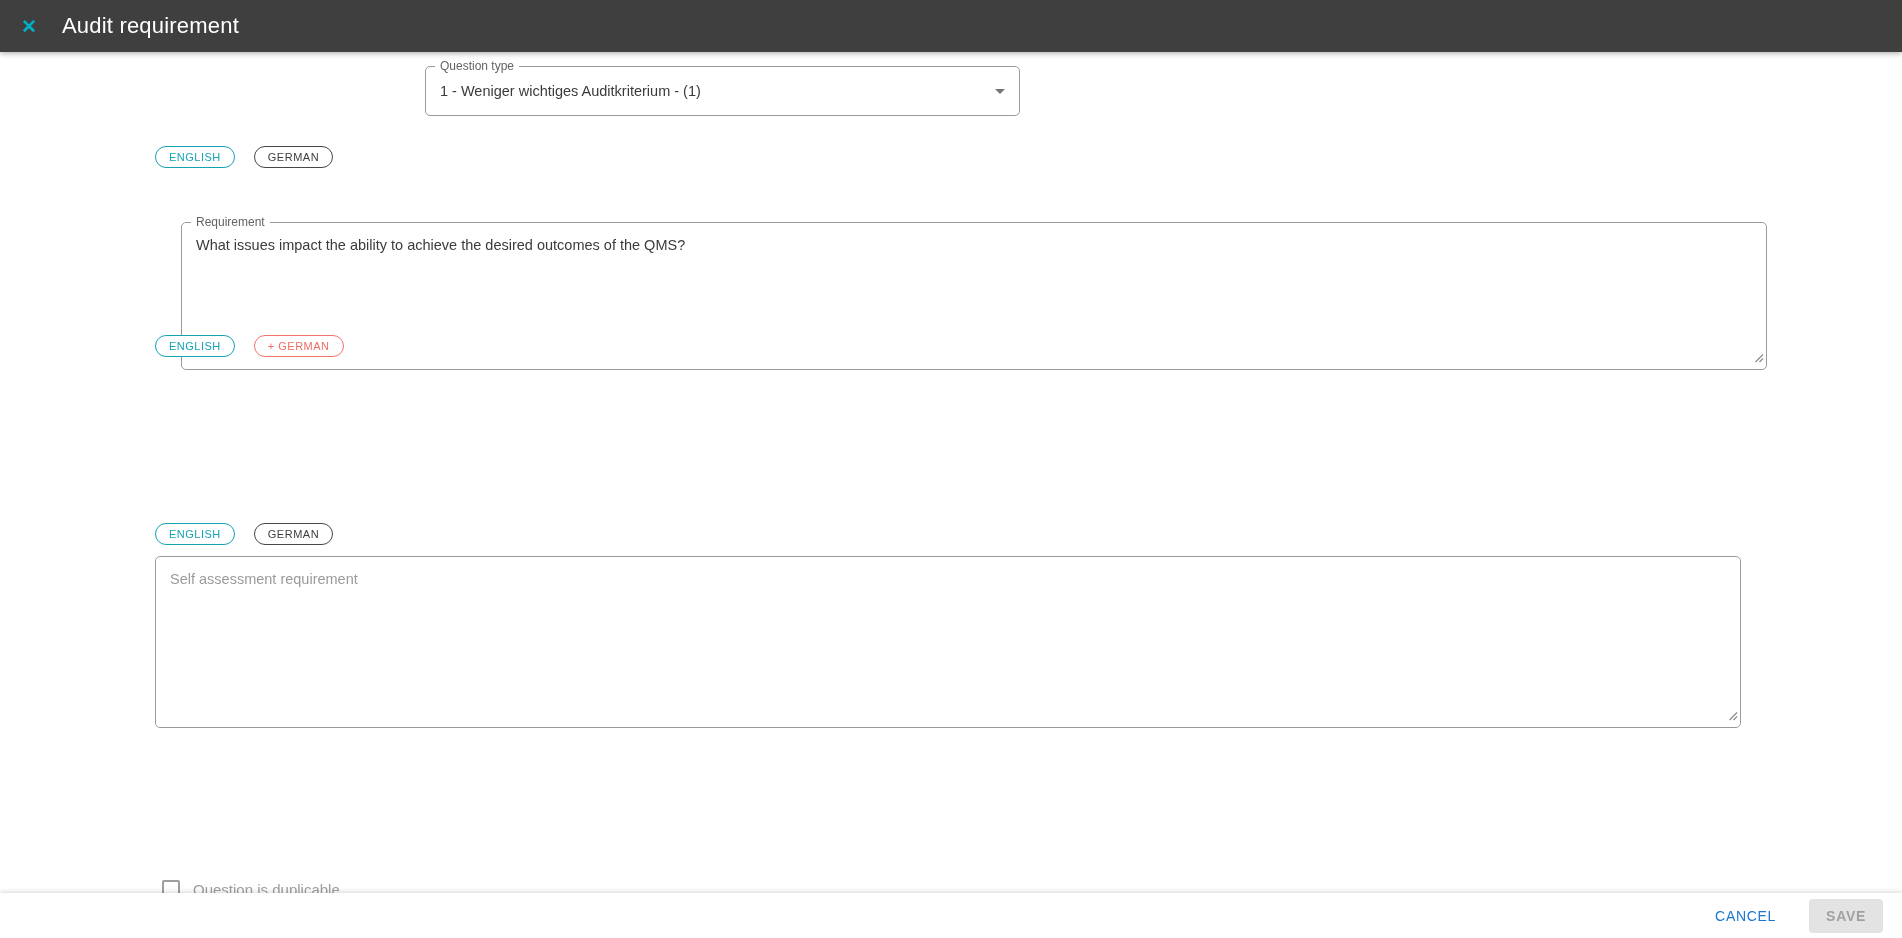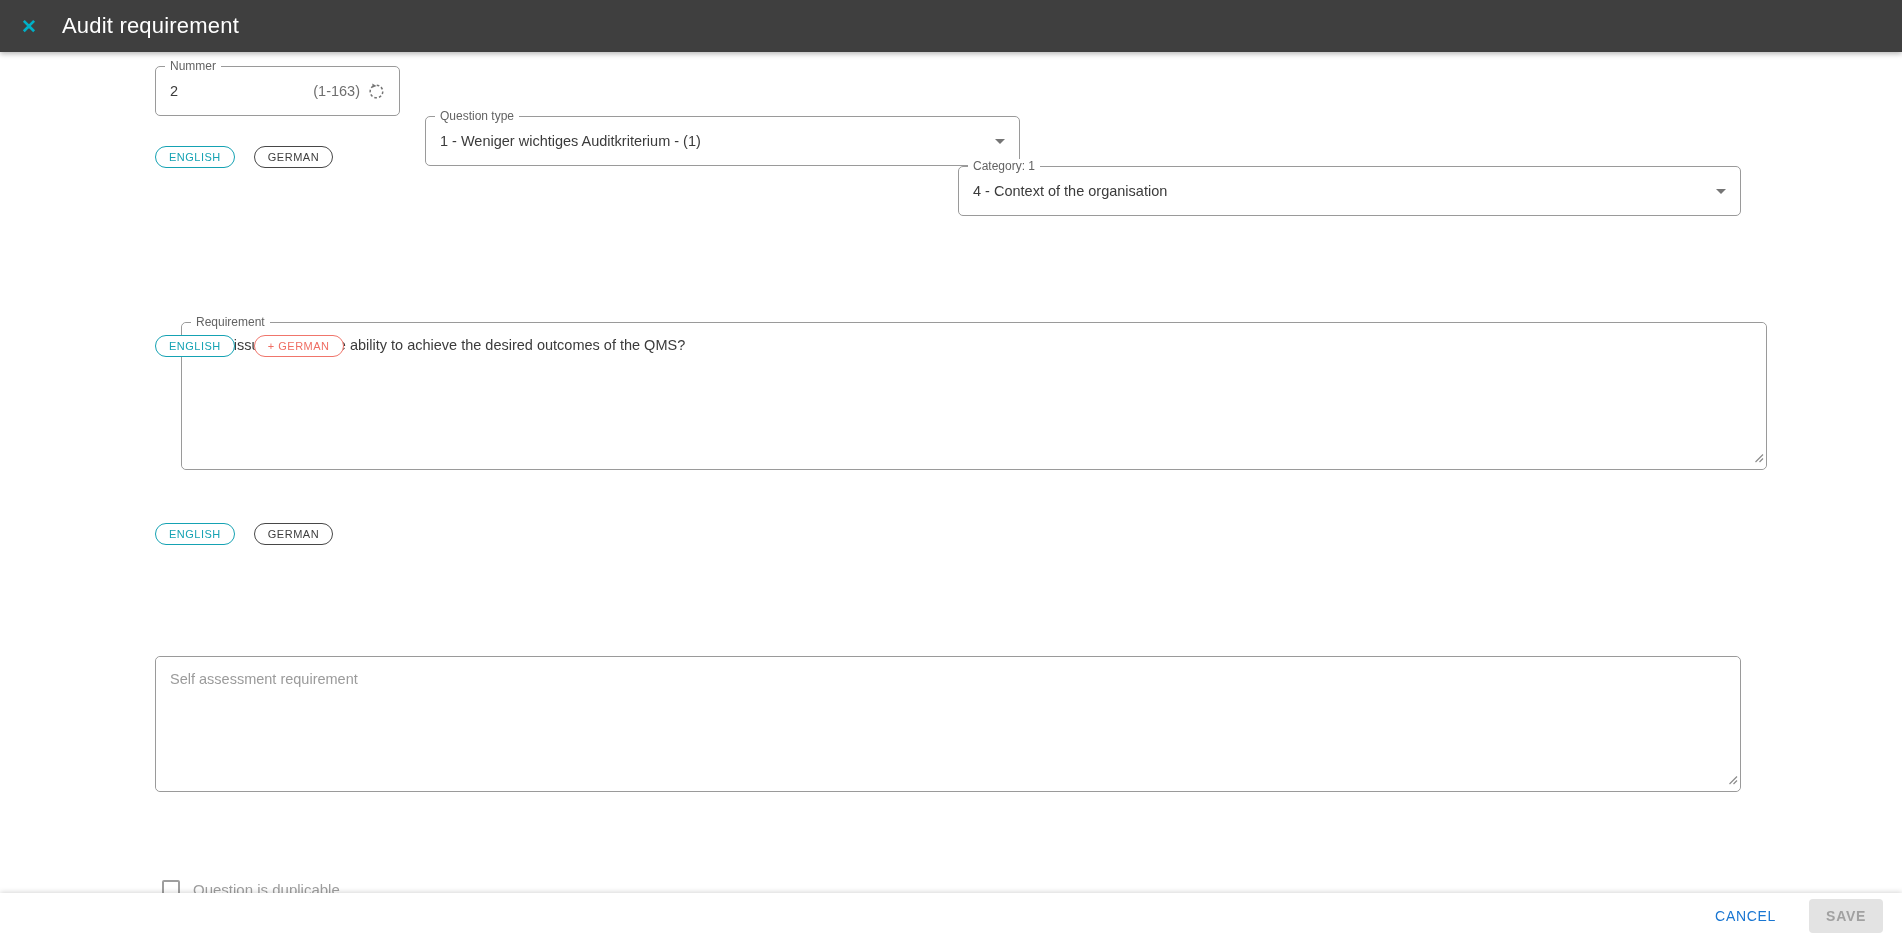--- a/index.html
+++ b/index.html
@@ -92,49 +92,29 @@
 </head>
 <body>
 
 <div class="topbar">
   <button class="close-x">✕</button>
   <div class="topbar-title">Audit requirement</div>
 </div>
 
 <div class="content">
 
-  <div class="abs outlined" style="left:0; top:14px; width:245px; height:50px;">
-    <span class="flabel">Nummer</span>
-    <div class="field-inner">
-      <span>2</span>
-      <span class="hint-range">(1-163)</span>
-      <span class="refresh-icon">
-        <svg width="17" height="17" viewBox="0 0 17 17">
-          <path d="M5.2 3.1 A6.3 6.3 0 1 0 8.5 2.2" fill="none" stroke="#757575" stroke-width="1.5" stroke-dasharray="2.6 2.1"></path>
-          <path d="M4.2 0.6 L4.9 4.6 L8.6 3.0 Z" fill="#757575"></path>
-        </svg>
-      </span>
-    </div>
-  </div>
 
   <div class="abs outlined" style="left:270px; top:14px; width:595px; height:50px;">
     <span class="flabel">Question type</span>
     <div class="field-inner">
       <span>1 - Weniger wichtiges Auditkriterium - (1)</span>
       <span class="dd-arrow"></span>
     </div>
   </div>
 
-  <div class="abs outlined" style="left:803px; top:14px; width:783px; height:50px;">
-    <span class="flabel">Category: 1</span>
-    <div class="field-inner">
-      <span>4 - Context of the organisation</span>
-      <span class="dd-arrow"></span>
-    </div>
-  </div>
 
   <div class="abs tabs" style="left:0; top:94px;">
     <button class="langtab active">ENGLISH</button>
     <button class="langtab plain">GERMAN</button>
   </div>
 
   <div class="abs outlined ta-wrap" style="left:0; top:120px; width:1586px; height:148px;margin-left:26px;">
     <span class="flabel">Requirement</span>
     <textarea style="">What issues impact the ability to achieve the desired outcomes of the QMS?</textarea>
     <span class="resize-handle">
@@ -142,21 +122,21 @@
           <path d="M1.5 9 L9 1.5 M5.5 9 L9 5.5" stroke="#8c8c8c" stroke-width="1.2"></path>
         </svg>
     </span>
   </div>
 
   <div class="abs tabs" style="left:0; top:283px;">
     <button class="langtab active">ENGLISH</button>
     <button class="langtab add">+ GERMAN</button>
   </div>
 
-  <div class="abs outlined ta-wrap" style="left:0; top:306px; width:1586px; height:136px;">
+  <div class="abs outlined ta-wrap" style="left:0; top:306px; width:1586px; height:172px;">
     <textarea placeholder="Self assessment requirement" style=""></textarea>
     <span class="resize-handle">
       <svg width="10" height="10" viewBox="0 0 10 10">
           <path d="M1.5 9 L9 1.5 M5.5 9 L9 5.5" stroke="#8c8c8c" stroke-width="1.2"></path>
         </svg>
     </span>
   </div>
 
   <div class="abs tabs" style="left:0; top:471px;">
     <button class="langtab active">ENGLISH</button>

